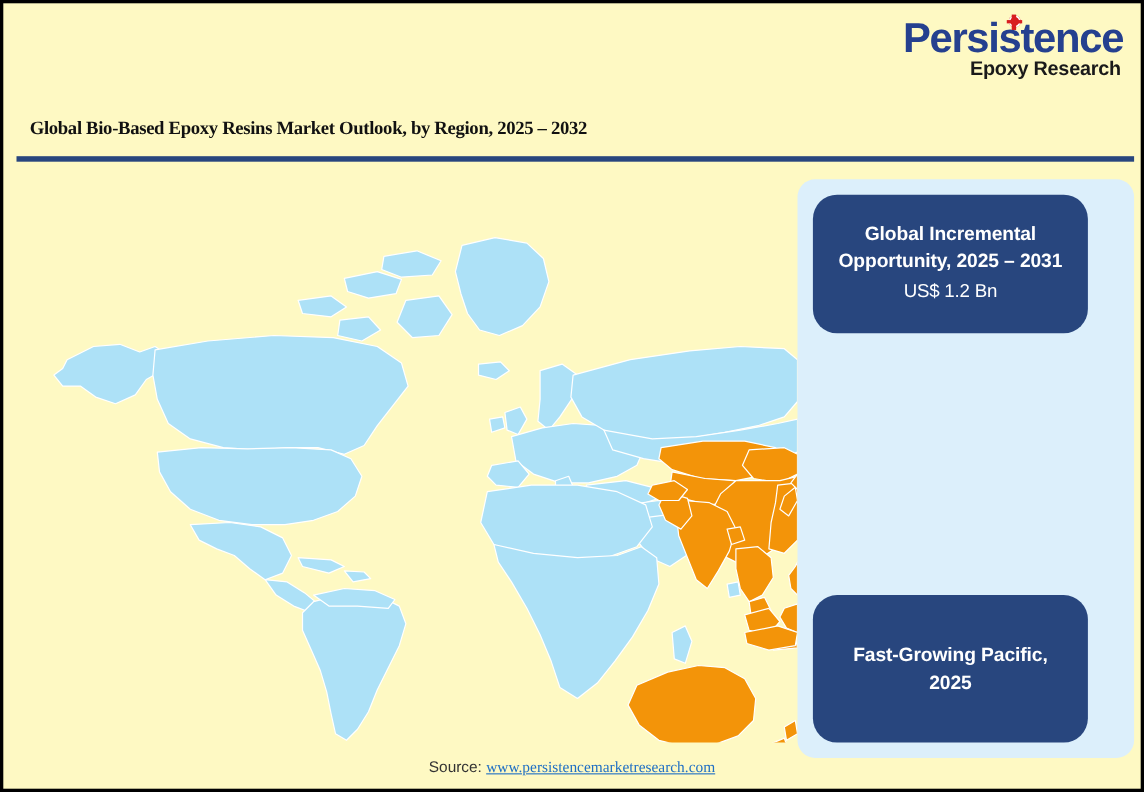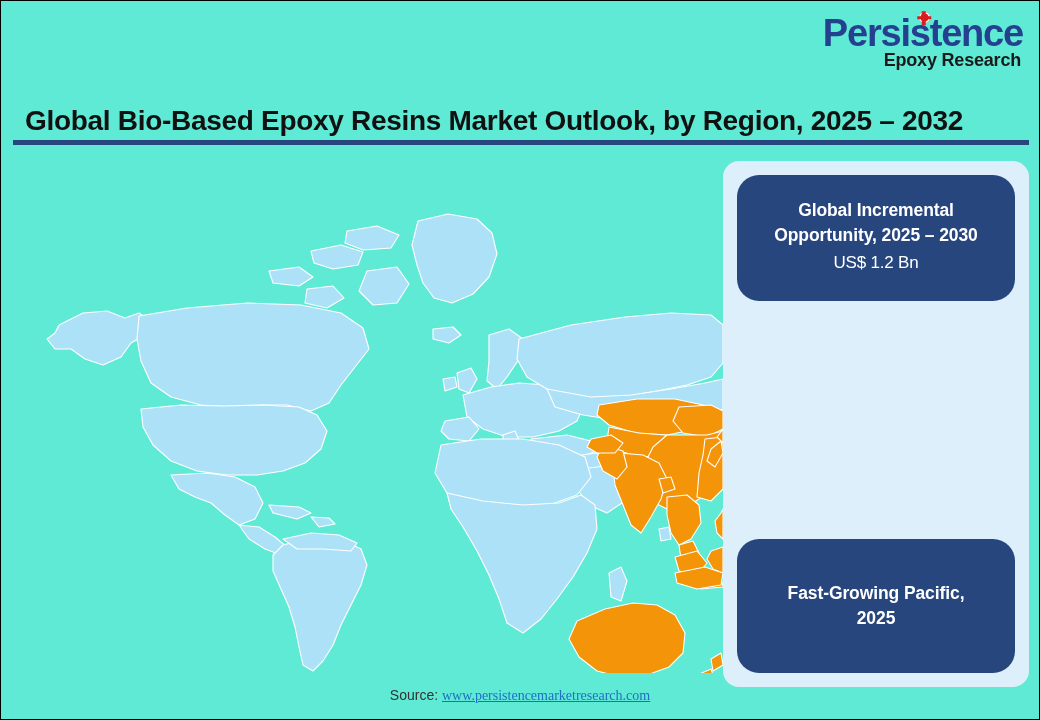--- a/index.html
+++ b/index.html
@@ -7,22 +7,22 @@
     padding: 0;
     background: #ffffff;
   }
   body {
     font-family: "Liberation Sans", sans-serif;
   }
   #page {
     position: relative;
     width: 1040px;
     height: 720px;
-    background: #5eead4;
-    border: 1px solid #000000;
+    background: #fef9c3;
+    border: 3px solid #000000;
     box-sizing: border-box;
     overflow: hidden;
   }
 
   
   #logo {
     position: absolute;
     right: 16px;
     top: 12px;
     width: 220px;
@@ -74,23 +74,23 @@
     margin-top: -3px;
     margin-right: 2px;
     white-space: nowrap;
   }
 
   
   #title {
     position: absolute;
     left: 24px;
     top: 104px;
-    font-family: Liberation Sans, sans-serif;
-    font-weight: bold;
-    font-size: 28px;
+    font-family: Liberation Serif, serif;
+    font-weight: bold;
+    font-size: 17px;
     color: #111111;
     letter-spacing: -0.3px;
     white-space: nowrap;
   }
   #title-rule {
     position: absolute;
     left: 12px;
     top: 139px;
     width: 1016px;
     height: 5px;
@@ -115,21 +115,21 @@
     left: 722px;
     top: 160px;
     width: 306px;
     height: 526px;
     background: #DCEFFB;
     border-radius: 16px;
   }
   .card {
     position: absolute;
     left: 14px;
-    width: 278px;
+    width: 250px;
     border-radius: 22px;
     box-sizing: border-box;
     display: flex;
     flex-direction: column;
     align-items: center;
     justify-content: center;
     text-align: right;
     color: #ffffff;
     padding: 6px 18px;
   }
@@ -279,21 +279,21 @@
         <path d="M700 506 L710 500 L712 512 L702 518 Z"></path>
         <path d="M686 522 L700 516 L704 528 L690 536 Z"></path>
       </g>
     </svg>
   </div>
 
   <div id="panel">
 
     <div class="card navy" id="card-0">
       <div class="line-sm">Global Incremental</div>
-      <div class="line-sm">Opportunity, 2025 – 2030</div>
+      <div class="line-sm">Opportunity, 2025 – 2031</div>
       <div class="line-lg">US$ 1.2 Bn</div>
     </div>
 
 
     <div class="card navy" id="card-2">
       <div class="line-sm">Fast-Growing Pacific,</div>
       <div class="line-sm">2025</div>
     </div>
   </div>
 

